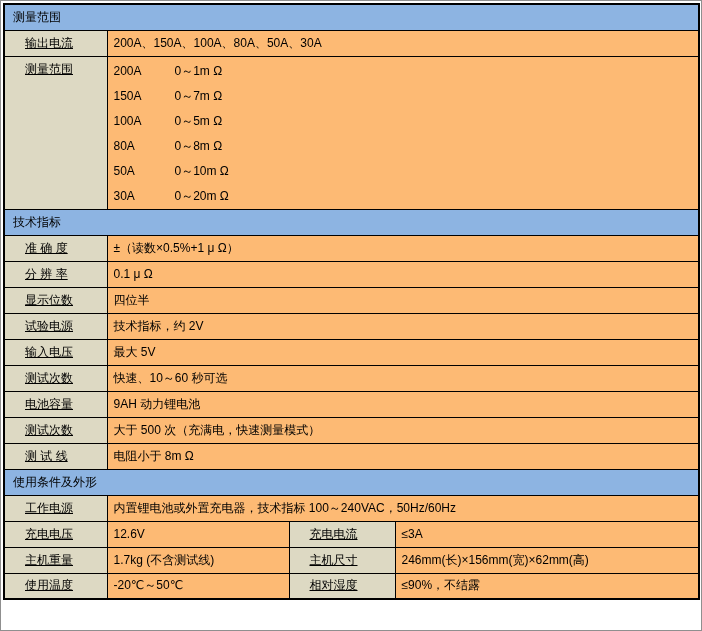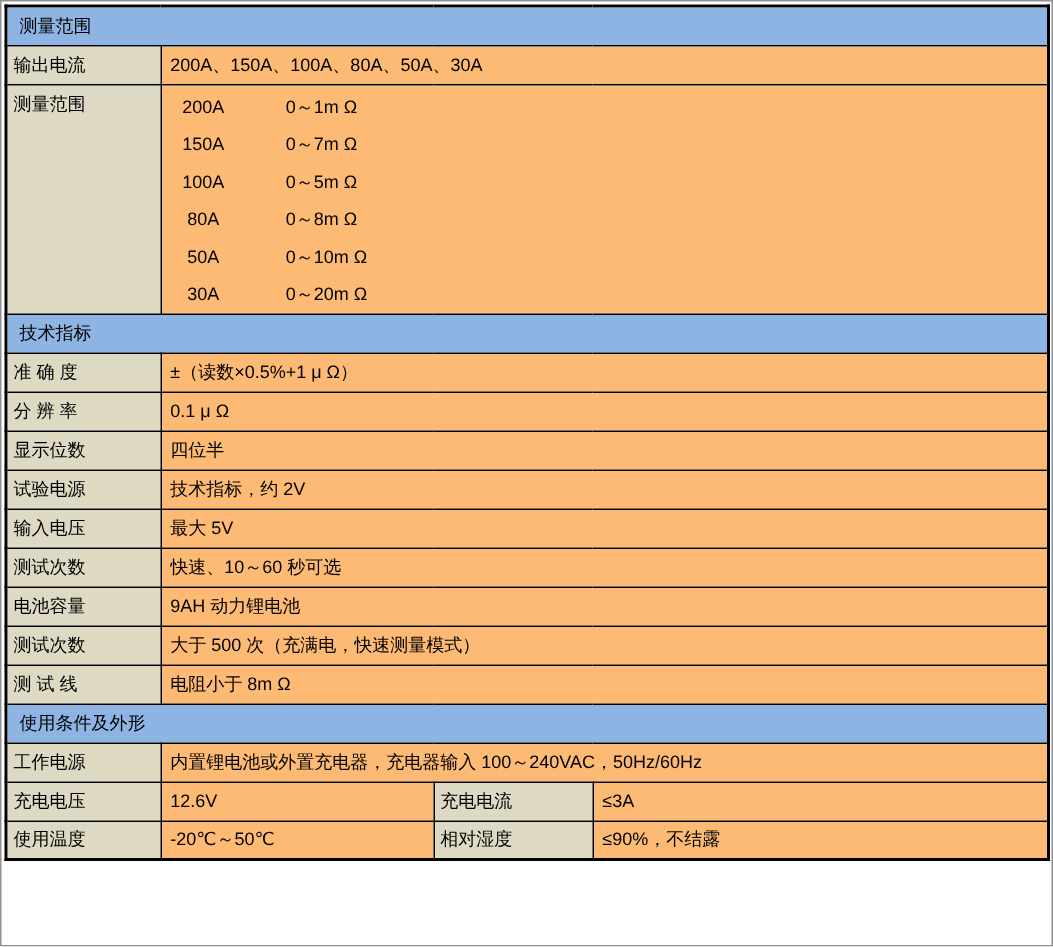--- a/index.html
+++ b/index.html
@@ -41,40 +41,41 @@
   table.spec { border: 2px solid var(--border_color); }
   td.sec {
     background: var(--header_bg);
     height: 26px;
     padding-left: 8px;
     font-size: 15px;
   }
   td.lab {
     background: var(--label_bg);
     height: 26px;
-    padding-left: 4px;
+    padding-left: 20px;
+    text-decoration: underline;
   }
   td.val {
     background: #fdba74;
     height: 26px;
     padding-left: 6px;
   }
   tr.bigrow td.lab { vertical-align: top; padding-top: 4px; }
   tr.bigrow td.val { height: 152px; padding-top: 2px; }
   .rline {
     display: flex;
     align-items: center;
     line-height: 25px;
     height: 25px;
   }
   .rline .cur {
     display: inline-block;
     width: 44px;
-    text-align: center;
-    margin-right: 33px;
+    text-align: left;
+    margin-right: 17px;
   }
 </style>
 </head>
 <body>
 
 <div class="screen">
   <table class="spec">
     <colgroup>
       <col style="width:103px">
       <col style="width:182px">
@@ -162,28 +163,34 @@
       <td class="lab">测 试 线</td>
       <td class="val" colspan="3">电阻小于 8m Ω</td>
     </tr>
 
     <tr>
       <td class="sec" colspan="4">使用条件及外形</td>
     </tr>
 
     <tr>
       <td class="lab">工作电源</td>
-      <td class="val" colspan="3">内置锂电池或外置充电器，充电器输入 100～240VAC，50Hz/60Hz</td>
+      <td class="val" colspan="3">内置锂电池或外置充电器，技术指标 100～240VAC，50Hz/60Hz</td>
     </tr>
 
     <tr>
       <td class="lab">充电电压</td>
       <td class="val">12.6V</td>
       <td class="lab">充电电流</td>
       <td class="val">≤3A</td>
+    </tr>
+    <tr>
+      <td class="lab">主机重量</td>
+      <td class="val">1.7kg (不含测试线)</td>
+      <td class="lab">主机尺寸</td>
+      <td class="val">246mm(长)×156mm(宽)×62mm(高)</td>
     </tr>
     <tr>
       <td class="lab">使用温度</td>
       <td class="val">-20℃～50℃</td>
       <td class="lab">相对湿度</td>
       <td class="val">≤90%，不结露</td>
     </tr>
   </tbody>
     </table>
 </div>

